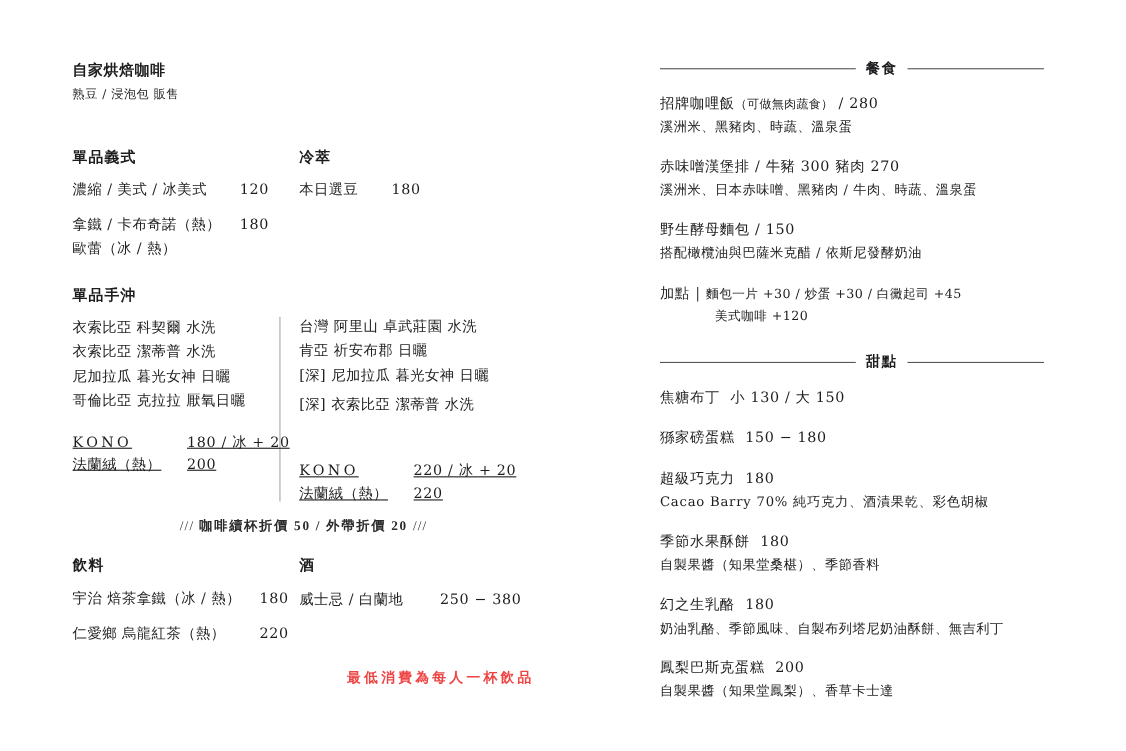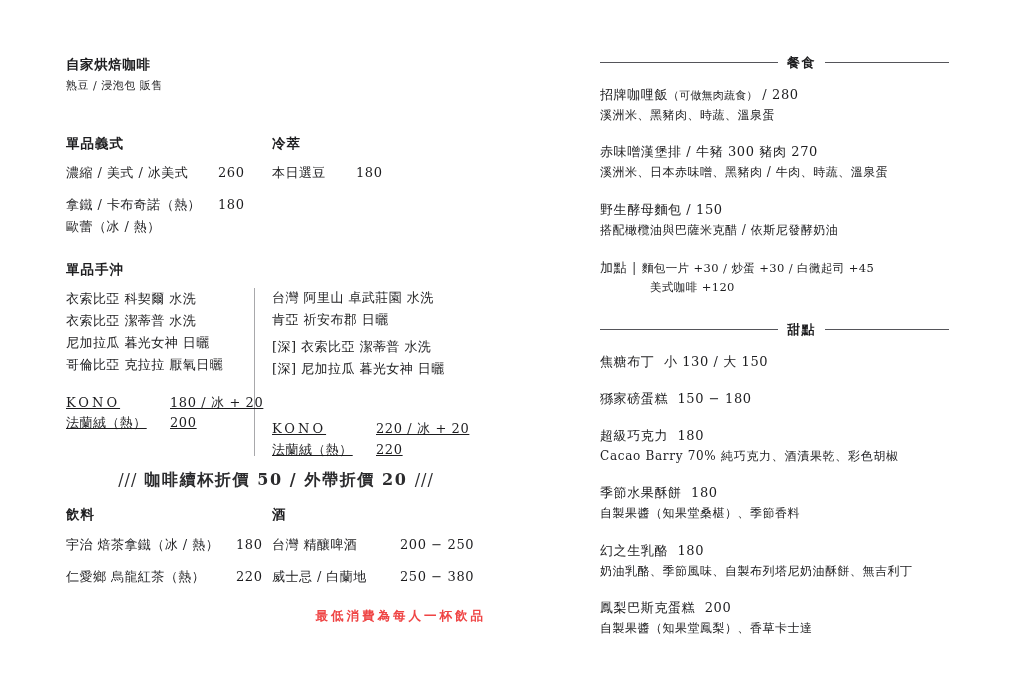--- a/index.html
+++ b/index.html
@@ -124,25 +124,26 @@
     letter-spacing: 3px;
   }
 
   
   .note {
     position: absolute;
     left: 66px;
     top: 470px;
     width: 420px;
     text-align: center;
-    font-size: 16px;
+    font-size: 12px;
     font-weight: bold;
     letter-spacing: 1.6px;
     color: #2b2b2d;
     white-space: nowrap;
+    font-family: Liberation Serif, serif;
   }
   .note .sl { font-weight: normal; letter-spacing: 1px; }
 
   
   .drinks {
     position: absolute;
     left: 66px;
     top: 506px;
     width: 430px;
   }
@@ -233,21 +234,21 @@
     <div class="shop-sub">熟豆 / 浸泡包 販售</div>
 
     <div class="two-up">
       <div class="two-up-spacer"></div>
 
       <div class="sub-a">
         <div class="sec-title">單品義式</div>
 
         <div class="row pair">
           <span class="nm" style="width:152px">濃縮 / 美式 / 冰美式</span>
-          <span class="pr num">260</span>
+          <span class="pr num">120</span>
         </div>
         <div class="row pair gap">
           <span class="nm" style="width:152px">拿鐵 / 卡布奇諾（熱）</span>
           <span class="pr num">180</span>
         </div>
         <div class="row pair">
           <span class="nm" style="width:152px">歐蕾（冰 / 熱）</span>
           <span class="pr num"></span>
         </div>
       </div>
@@ -279,22 +280,22 @@
         <div class="kono-row">
           <span class="k-nm">法蘭絨（熱）</span>
           <span class="k-pr num">200</span>
         </div>
       </div>
 
       <div class="list-b">
         <div style="height:27px"></div>
         <div class="row">台灣 阿里山 卓武莊園 水洗</div>
         <div class="row">肯亞 祈安布郡 日曬</div>
+        <div class="row">[深] 尼加拉瓜 暮光女神 日曬</div>
         <div class="row" style="margin-top:7px">[深] 衣索比亞 潔蒂普 水洗</div>
-        <div class="row">[深] 尼加拉瓜 暮光女神 日曬</div>
 
         <div class="kono-row" style="margin-top:40px">
           <span class="k-nm spaced">KONO</span>
           <span class="k-pr num">220 / 冰 + 20</span>
         </div>
         <div class="kono-row">
           <span class="k-nm">法蘭絨（熱）</span>
           <span class="k-pr num">220</span>
         </div>
       </div>
@@ -315,24 +316,20 @@
         <span class="pr num">180</span>
       </div>
       <div class="row pair gap">
         <span class="nm" style="width:170px">仁愛鄉 烏龍紅茶（熱）</span>
         <span class="pr num">220</span>
       </div>
     </div>
 
     <div class="d-b">
       <div class="sec-title">酒</div>
-      <div class="row pair">
-        <span class="nm" style="width:128px">台灣 精釀啤酒</span>
-        <span class="pr num">200 − 250</span>
-      </div>
       <div class="row pair gap">
         <span class="nm" style="width:128px">威士忌 / 白蘭地</span>
         <span class="pr num">250 − 380</span>
       </div>
     </div>
   </div>
 
   <div class="minimum">最低消費為每人一杯飲品</div>
 
   <div class="col-right">

